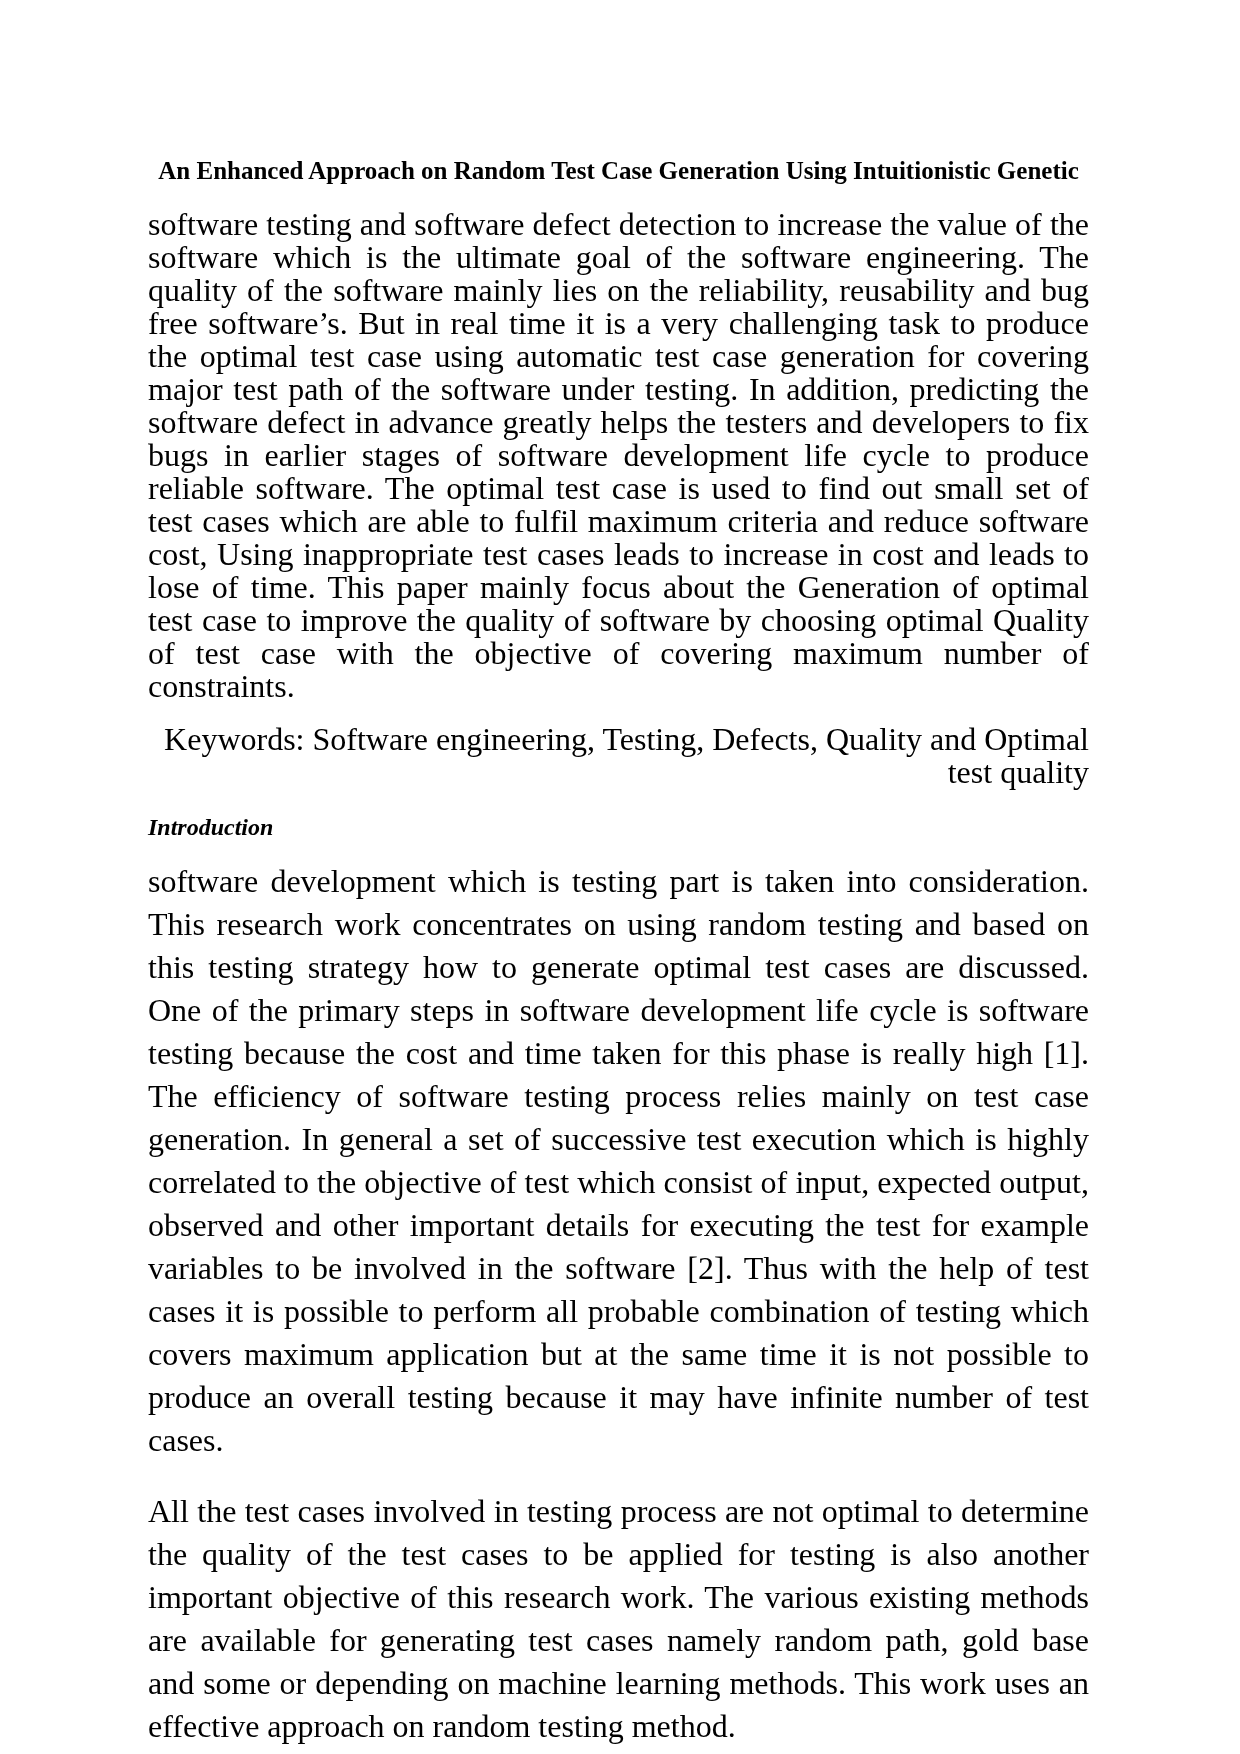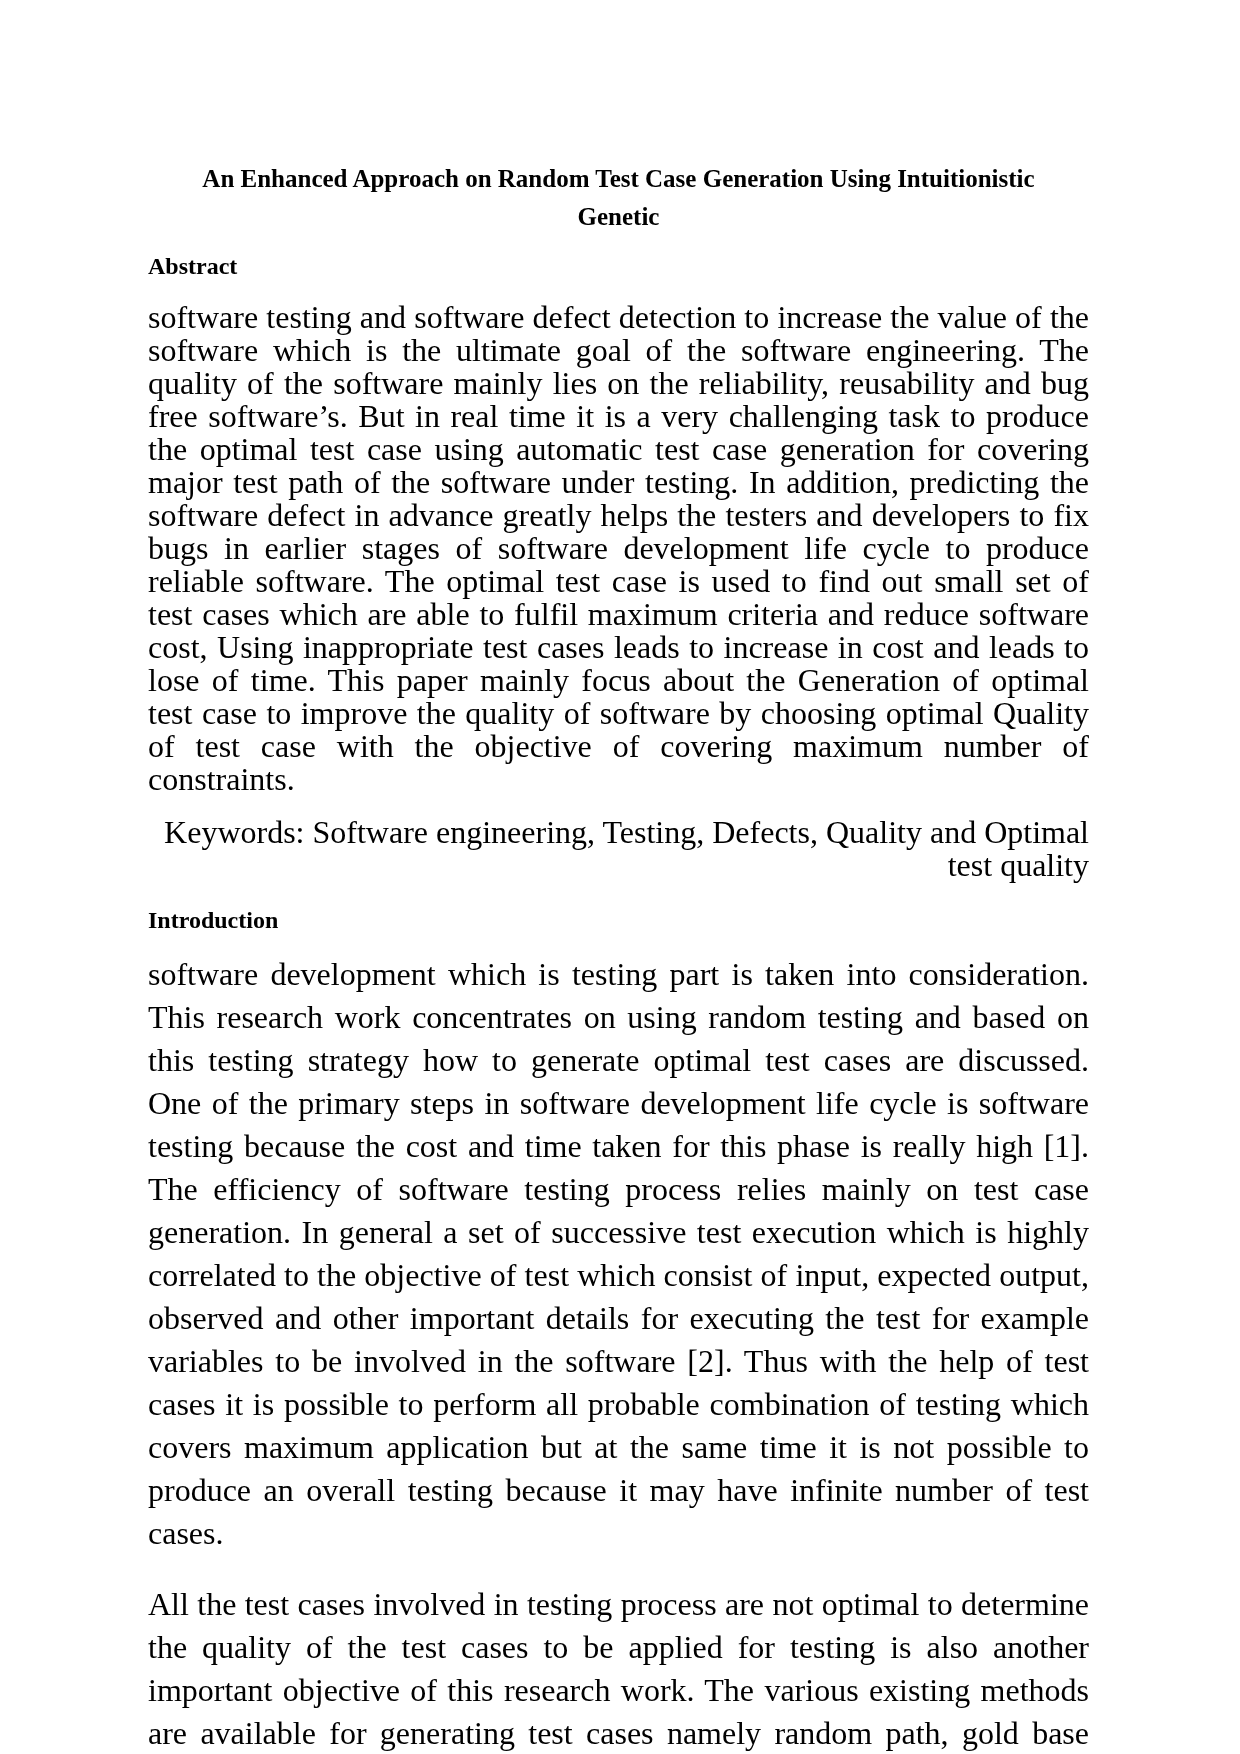--- a/index.html
+++ b/index.html
@@ -16,41 +16,42 @@
     font-family: "Liberation Serif", "DejaVu Serif", serif;
     overflow: hidden;
   }
   .content {
     box-sizing: border-box;
     padding-top: 148px;
     margin-left: 148px;
     width: 941px;
   }
   .title {
-    margin: 12px;
+    margin: 4px;
     font-size: 25px;
     font-weight: bold;
     text-align: center;
     line-height: 38px;
   }
   .title-line {
     display: block;
   }
   .section-heading {
     margin: 0;
     font-size: 24px;
     font-weight: bold;
     line-height: 33px;
     text-align: left;
   }
   .abstract-heading {
     margin-top: 14px;
   }
   .intro-heading {
     margin-top: 22px;
+    font-style: italic;
   }
   p {
     margin: 0;
     font-size: 32px;
     line-height: 33px;
   }
   .justified {
     text-align: justify;
     text-justify: inter-word;
   }
@@ -74,21 +75,20 @@
 </head>
 <body>
 
 <div class="page">
   <div class="content">
 
     <h1 class="title">
       <span class="title-line">An Enhanced Approach on Random Test Case Generation Using Intuitionistic Genetic</span>
     </h1>
 
-    <h2 class="section-heading abstract-heading">Abstract</h2>
 
     <p class="justified abstract-para">software testing and software defect detection to increase the value of the software which is the ultimate goal of the software engineering. The quality of the software mainly lies on the reliability, reusability and bug free software’s. But in real time it is a very challenging task to produce the optimal test case using automatic test case generation for covering major test path of the software under testing. In addition, predicting the software defect in advance greatly helps the testers and developers to fix bugs in earlier stages of software development life cycle to produce reliable software. The optimal test case is used to find out small set of test cases which are able to fulfil maximum criteria and reduce software cost, Using inappropriate test cases leads to increase in cost and leads to lose of time. This paper mainly focus about the Generation of optimal test case to improve the quality of software by choosing optimal Quality of test case with the objective of covering maximum number of constraints.</p>
 
     <p class="keywords">Keywords: Software engineering, Testing, Defects, Quality and Optimal test quality</p>
 
     <h2 class="section-heading intro-heading">Introduction</h2>
 
     <p class="justified wide intro-para-1">software development which is testing part is taken into consideration. This research work concentrates on using random testing and based on this testing strategy how to generate optimal test cases are discussed. One of the primary steps in software development life cycle is software testing because the cost and time taken for this phase is really high [1]. The efficiency of software testing process relies mainly on test case generation. In general a set of successive test execution which is highly correlated to the objective of test which consist of input, expected output, observed and other important details for executing the test for example variables to be involved in the software [2]. Thus with the help of test cases it is possible to perform all probable combination of testing which covers maximum application but at the same time it is not possible to produce an overall testing because it may have infinite number of test cases.</p>
 
     <p class="justified wide intro-para-2">All the test cases involved in testing process are not optimal to determine the quality of the test cases to be applied for testing is also another important objective of this research work. The various existing methods are available for generating test cases namely random path, gold base and some or depending on machine learning methods. This work uses an effective approach on random testing method.</p>

